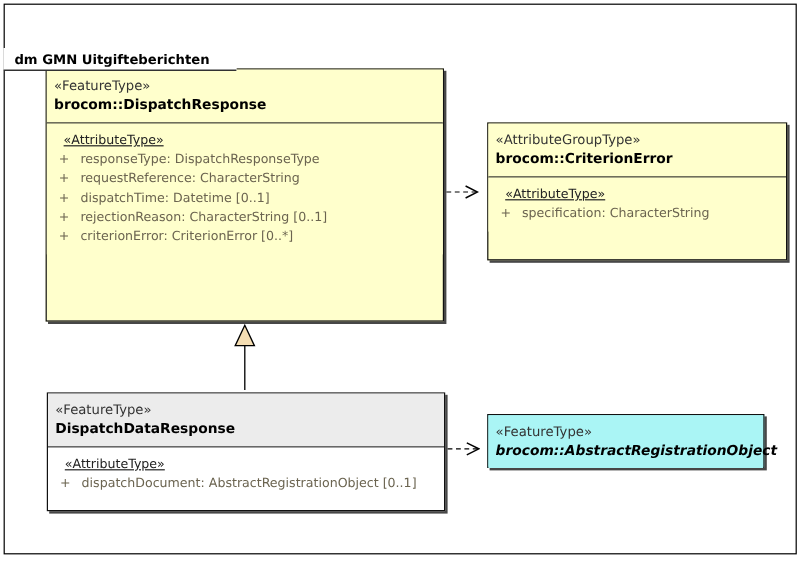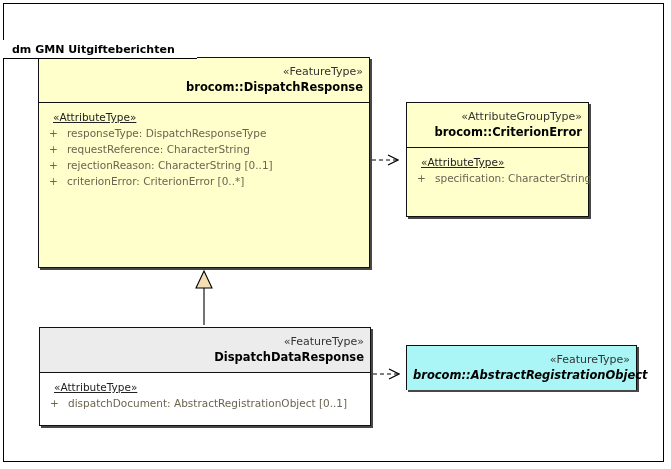--- a/index.html
+++ b/index.html
@@ -82,21 +82,21 @@
   
   .uml-class {
     position: absolute;
     box-sizing: border-box;
     border: 1px solid #111111;
     box-shadow: 2px 2px 0 rgba(0,0,0,0.72);
     z-index: 3;
   }
   .uml-class .uml-header {
     box-sizing: border-box;
-    text-align: right;
+    text-align: left;
     padding: 6px 6px 7px 6px;
     border-bottom: 1px solid #111111;
   }
   .uml-class .uml-header.no-divider {
     border-bottom: none;
   }
   .stereotype {
     font-size: 11px;
     color: #333333;
     line-height: 15px;
@@ -148,21 +148,21 @@
     width: 332px;
     height: 211px;
     background: #ffffcc;
   }
   #class-dispatch-response .uml-header { background: #ffffcc; }
   #class-dispatch-response .uml-body   { background: #ffffcc; }
 
   #class-criterion-error {
     left: 406px;
     top: 102px;
-    width: 183px;
+    width: 250px;
     height: 115px;
     background: #ffffcc;
   }
   #class-criterion-error .uml-header { background: #ffffcc; }
   #class-criterion-error .uml-body   { background: #ffffcc; }
 
   #class-dispatch-data-response {
     left: 39px;
     top: 327px;
     width: 332px;
@@ -235,20 +235,23 @@
   </div>
   <div class="uml-body">
     <div class="group-label">«AttributeType»</div>
     <div class="attr-row">
       <span class="attr-vis">+</span><span class="attr-text">responseType: DispatchResponseType</span>
     </div>
     <div class="attr-row">
       <span class="attr-vis">+</span><span class="attr-text">requestReference: CharacterString</span>
     </div>
     <div class="attr-row">
+      <span class="attr-vis">+</span><span class="attr-text">dispatchTime: Datetime [0..1]</span>
+    </div>
+    <div class="attr-row">
       <span class="attr-vis">+</span><span class="attr-text">rejectionReason: CharacterString [0..1]</span>
     </div>
 
     <div class="attr-row">
       <span class="attr-vis">+</span><span class="attr-text">criterionError: CriterionError [0..*]</span>
     </div>
   </div>
 </div>
 
 <div class="uml-class" id="class-criterion-error">

